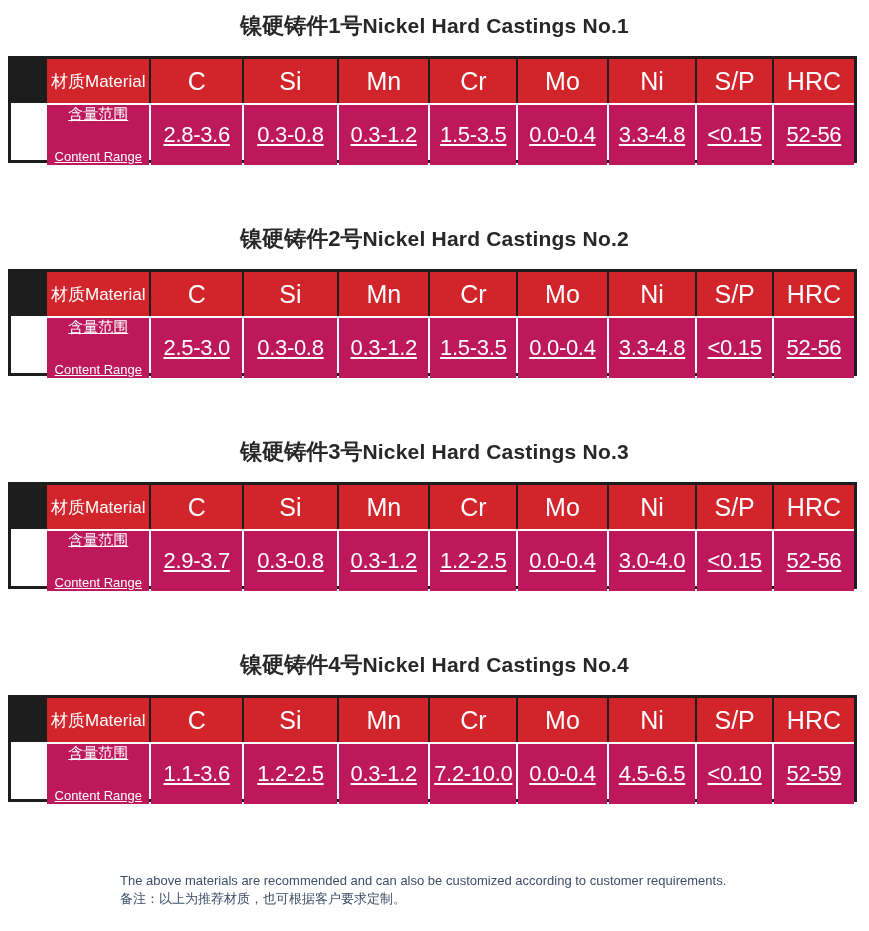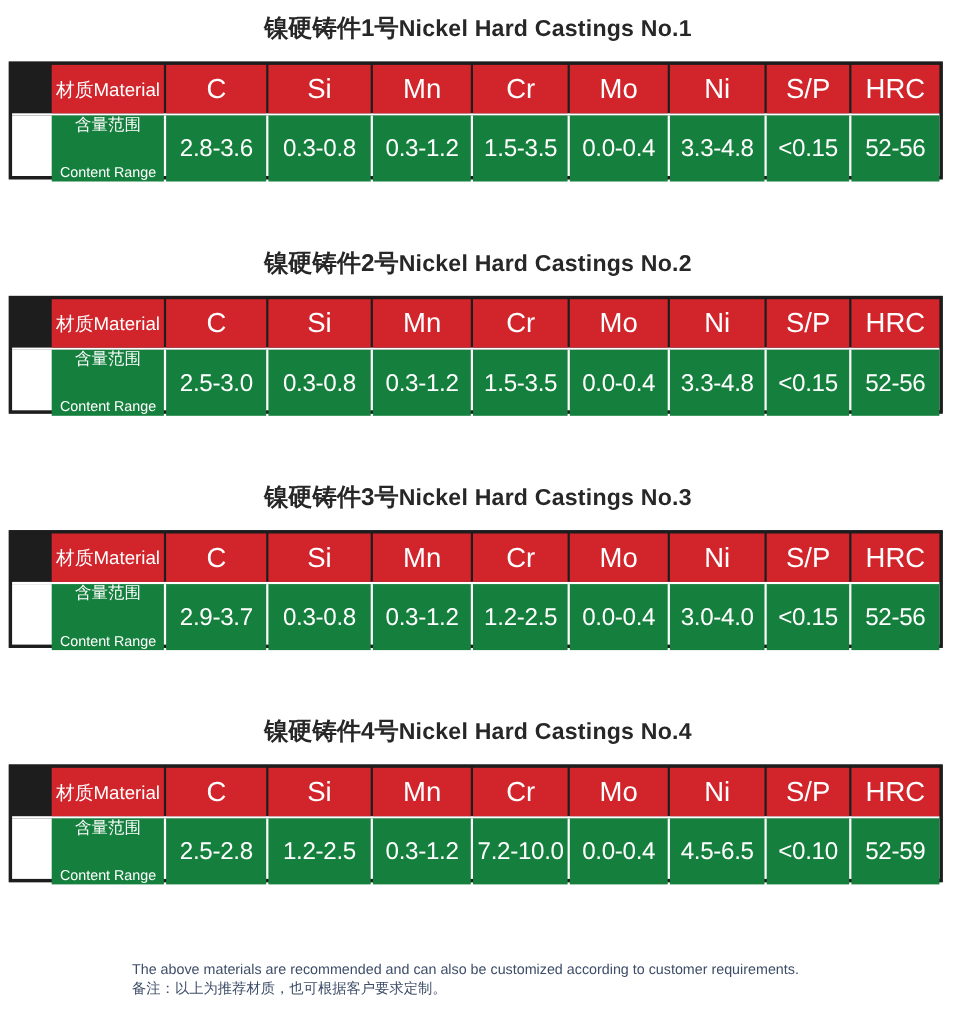--- a/index.html
+++ b/index.html
@@ -44,21 +44,21 @@
   .cell {
     display: flex;
     align-items: center;
     justify-content: center;
     color: #ffffff;
     white-space: nowrap;
     overflow: visible;
   }
   .hcell { background: #d2242b; font-size: 25px; font-weight: 400; }
   .hcell.mat-cell { font-size: 17px; }
-  .dcell { background: #15803d; font-size: 22px; letter-spacing: -0.3px; }
+  .dcell { background: #be185d; font-size: 22px; letter-spacing: -0.3px; text-decoration: underline; }
   .dcell.range-cell {
     flex-direction: column;
     line-height: 1.15;
     letter-spacing: 0;
   }
   .range-zh { font-size: 15px; }
   .range-en { font-size: 13px; margin-top: 28px; }
 
   .note {
     margin-left: 120px;
@@ -190,21 +190,21 @@
           <div class="cell hcell">Ni</div>
           <div class="cell hcell">S/P</div>
           <div class="cell hcell">HRC</div>
         </div>
       <div class="row-divider"></div>
       <div class="row data">
           <div class="cell dcell range-cell">
             <div class="range-zh">含量范围</div>
             <div class="range-en">Content Range</div>
           </div>
-          <div class="cell dcell">2.5-2.8</div>
+          <div class="cell dcell">1.1-3.6</div>
           <div class="cell dcell">1.2-2.5</div>
           <div class="cell dcell">0.3-1.2</div>
           <div class="cell dcell">7.2-10.0</div>
           <div class="cell dcell">0.0-0.4</div>
           <div class="cell dcell">4.5-6.5</div>
           <div class="cell dcell">&lt;0.10</div>
           <div class="cell dcell">52-59</div>
         </div>
     </div>
   </div>

